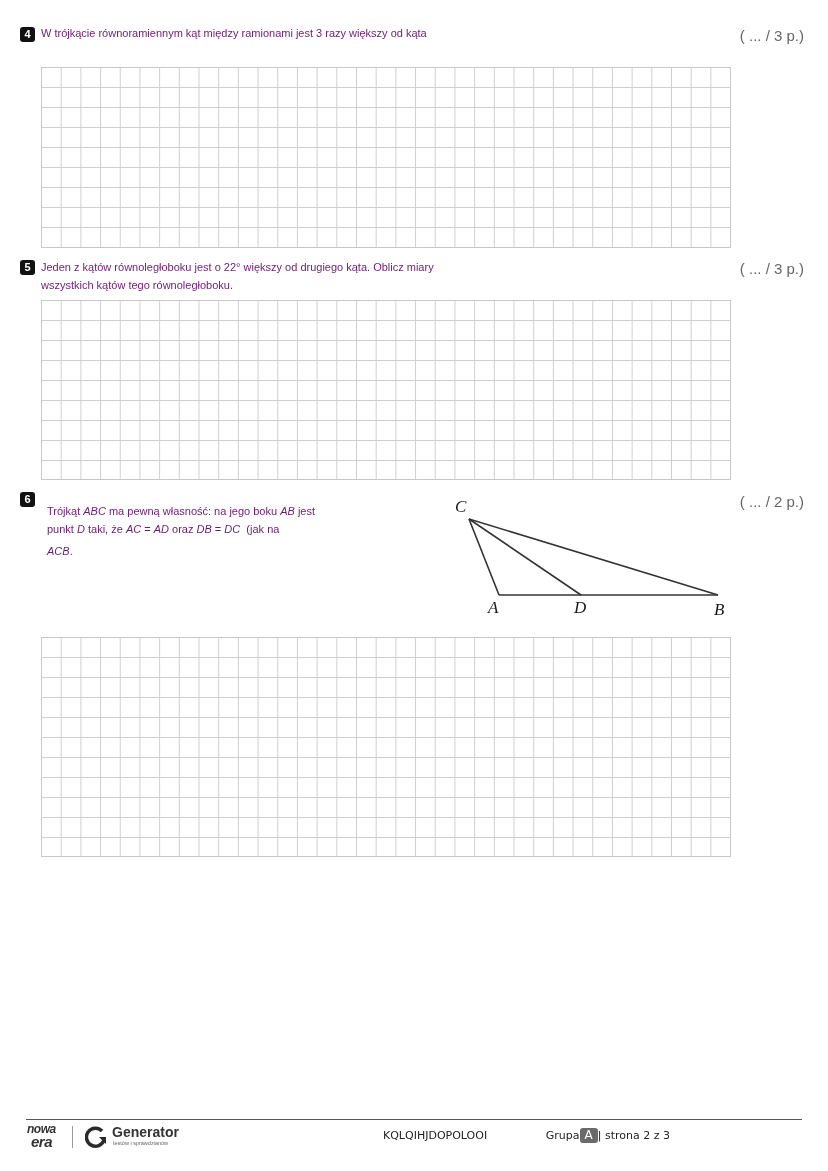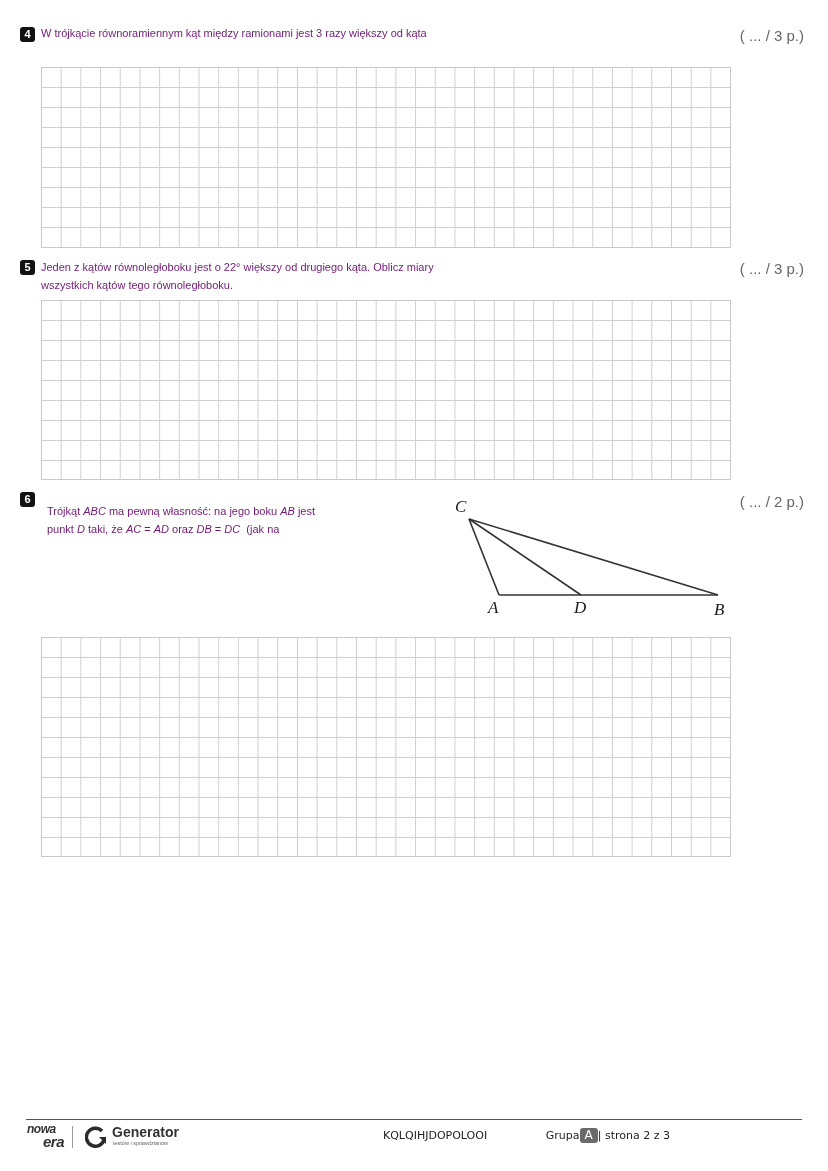--- a/index.html
+++ b/index.html
@@ -84,20 +84,23 @@
 
 <div class="task" style="top:0;">
   <div class="badge" style="left:20px; top:492px;">6</div>
   <div class="qtext" style="left:47px; top:502px; line-height:18px;">
     <div>
       <span>Trójkąt </span><i class="m">ABC</i><span> ma pewną własność: na jego boku </span><i class="m">AB</i><span> jest</span>
     </div>
     <div>
       <span>punkt </span><i class="m">D</i><span> taki, że </span><i class="m">AC</i><span> = </span><i class="m">AD</i><span> oraz </span><i class="m">DB</i><span> = </span><i class="m">DC</i><span style="white-space:pre">  (jak na</span>
     </div>
+    <div style="margin-top:4px;">
+      <i class="m">ACB</i><span>.</span>
+    </div>
   </div>
   <div class="points" style="top:493px;">( ... / 2 p.)</div>
 
   <svg style="position:absolute; left:0; top:0;" width="828" height="640">
     <g stroke="#333" stroke-width="1.6" fill="none">
       <line x1="469" y1="519" x2="499" y2="595"></line>
       <line x1="499" y1="595" x2="718" y2="595"></line>
       <line x1="469" y1="519" x2="718" y2="595"></line>
       <line x1="469" y1="519" x2="581" y2="595"></line>
     </g>
@@ -107,21 +110,21 @@
   <div class="serif" style="position:absolute; left:574px; top:598px; font-size:17px; font-style:italic;">D</div>
   <div class="serif" style="position:absolute; left:714px; top:600px; font-size:17px; font-style:italic;">B</div>
 
   <div class="grid" style="top:637px; height:220px;"></div>
 </div>
 
 <div class="footer-line"></div>
 <div class="footer">
   <div class="logo-nowa">
     <div>nowa</div>
-    <div style="font-size:15px; line-height:13px; margin-left:16px;">era</div>
+    <div style="font-size:15px; line-height:13px; margin-left:4px;">era</div>
   </div>
   <div class="logo-sep"></div>
   <svg class="logo-g" viewBox="0 0 22 22">
     <path d="M17 5 A9 9 0 1 0 19 14" stroke="#2a2a2a" stroke-width="3.5" fill="none" stroke-linecap="butt"></path>
     <polygon points="14,11 21,11 21,18" fill="#2a2a2a"></polygon>
   </svg>
   <div class="logo-gen-title">Generator</div>
   <div class="logo-gen-sub">testów i sprawdzianów</div>
   <div class="code">KQLQIHJDOPOLOOI</div>
   <div class="pageinfo">

